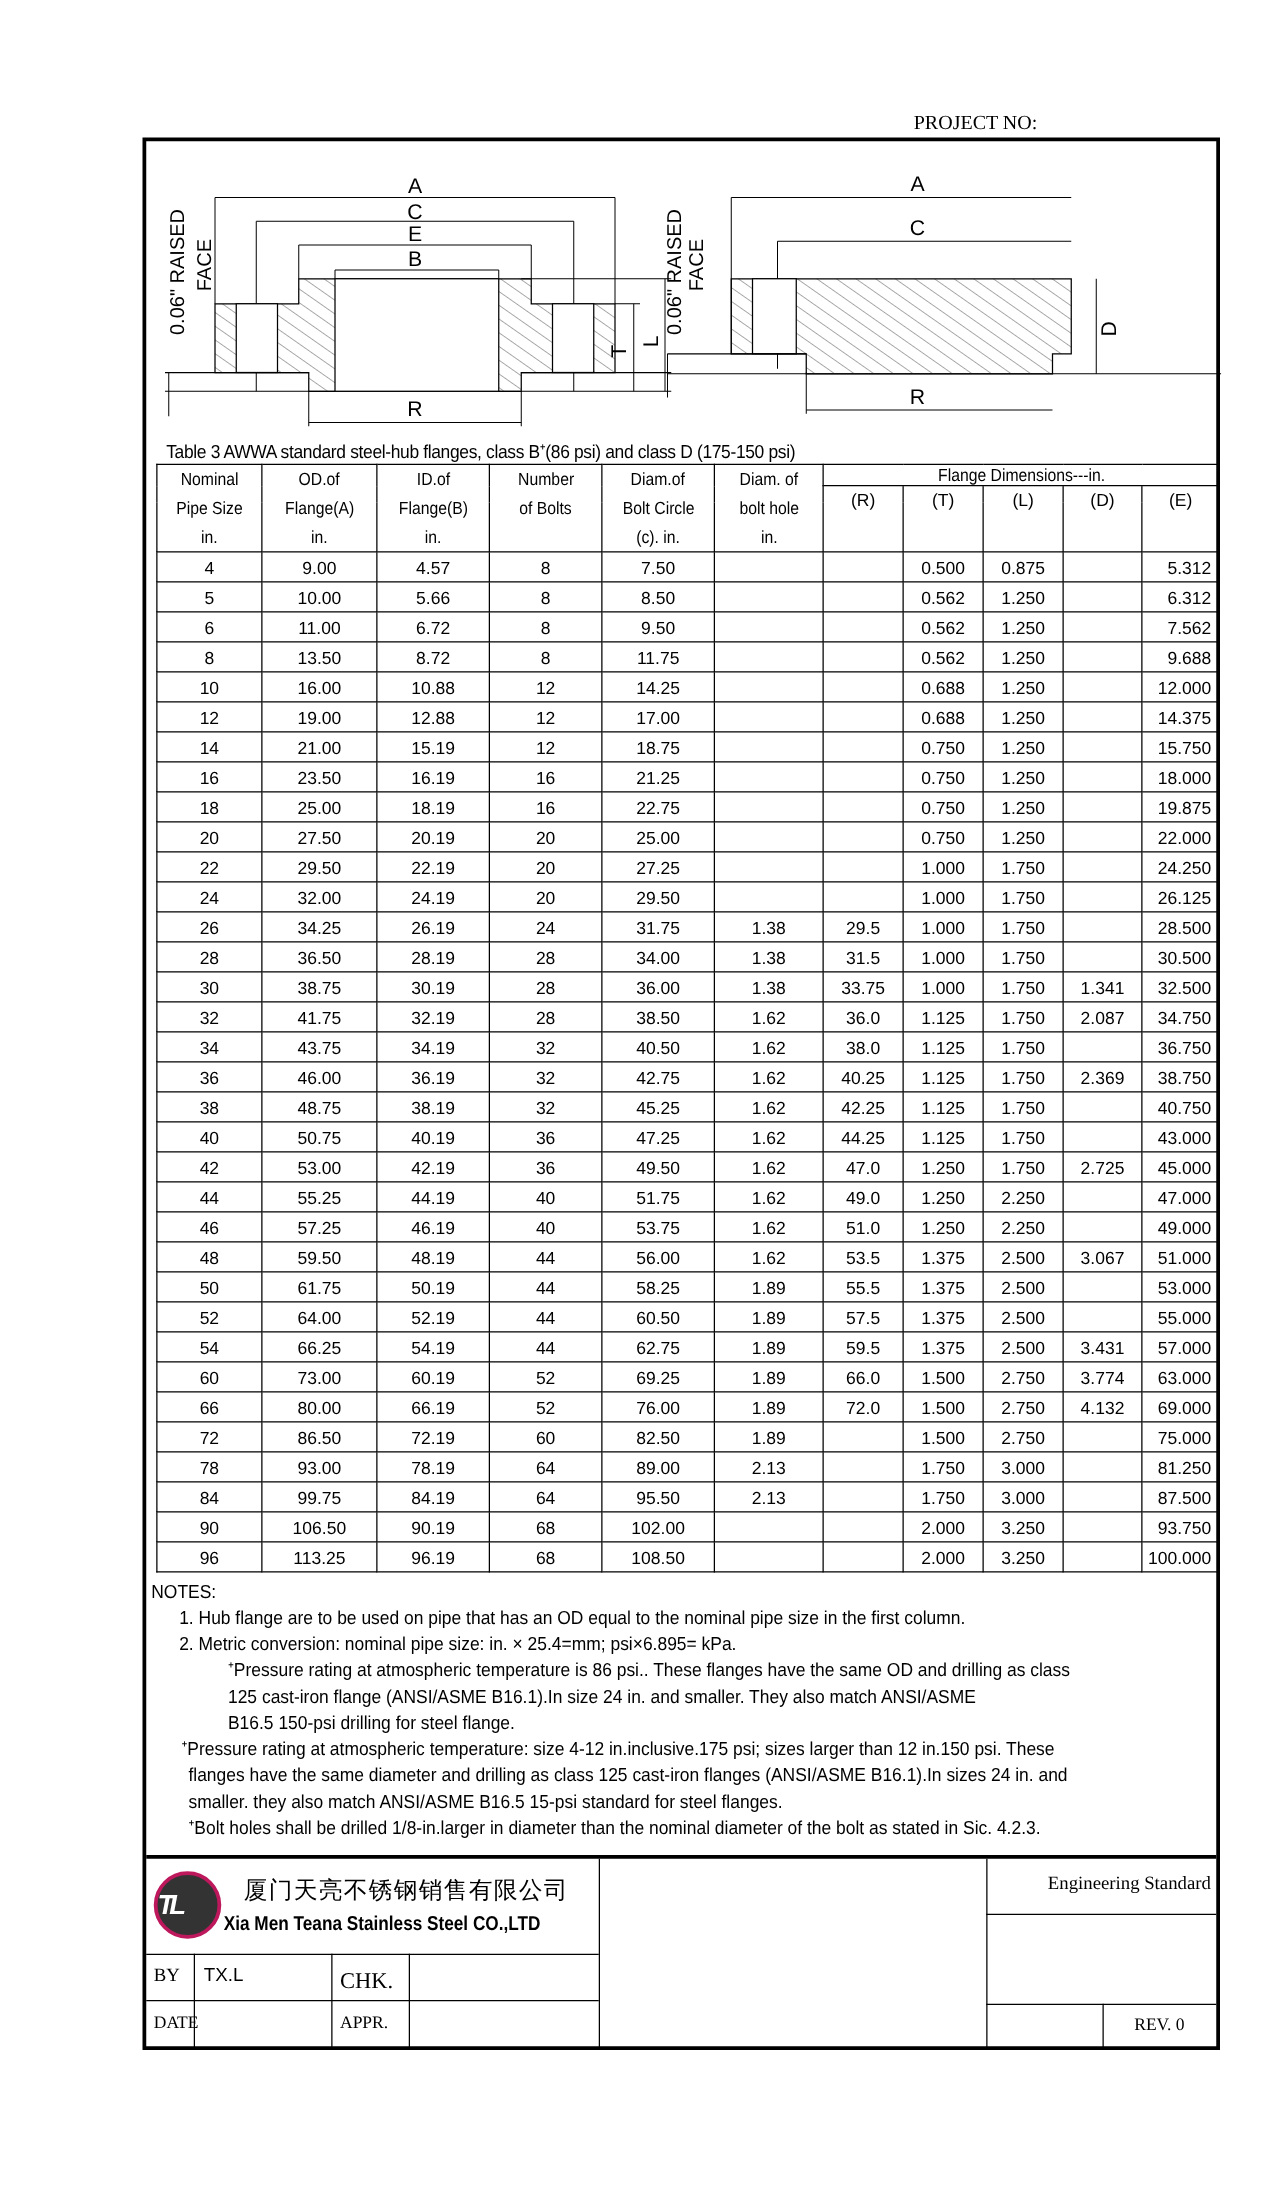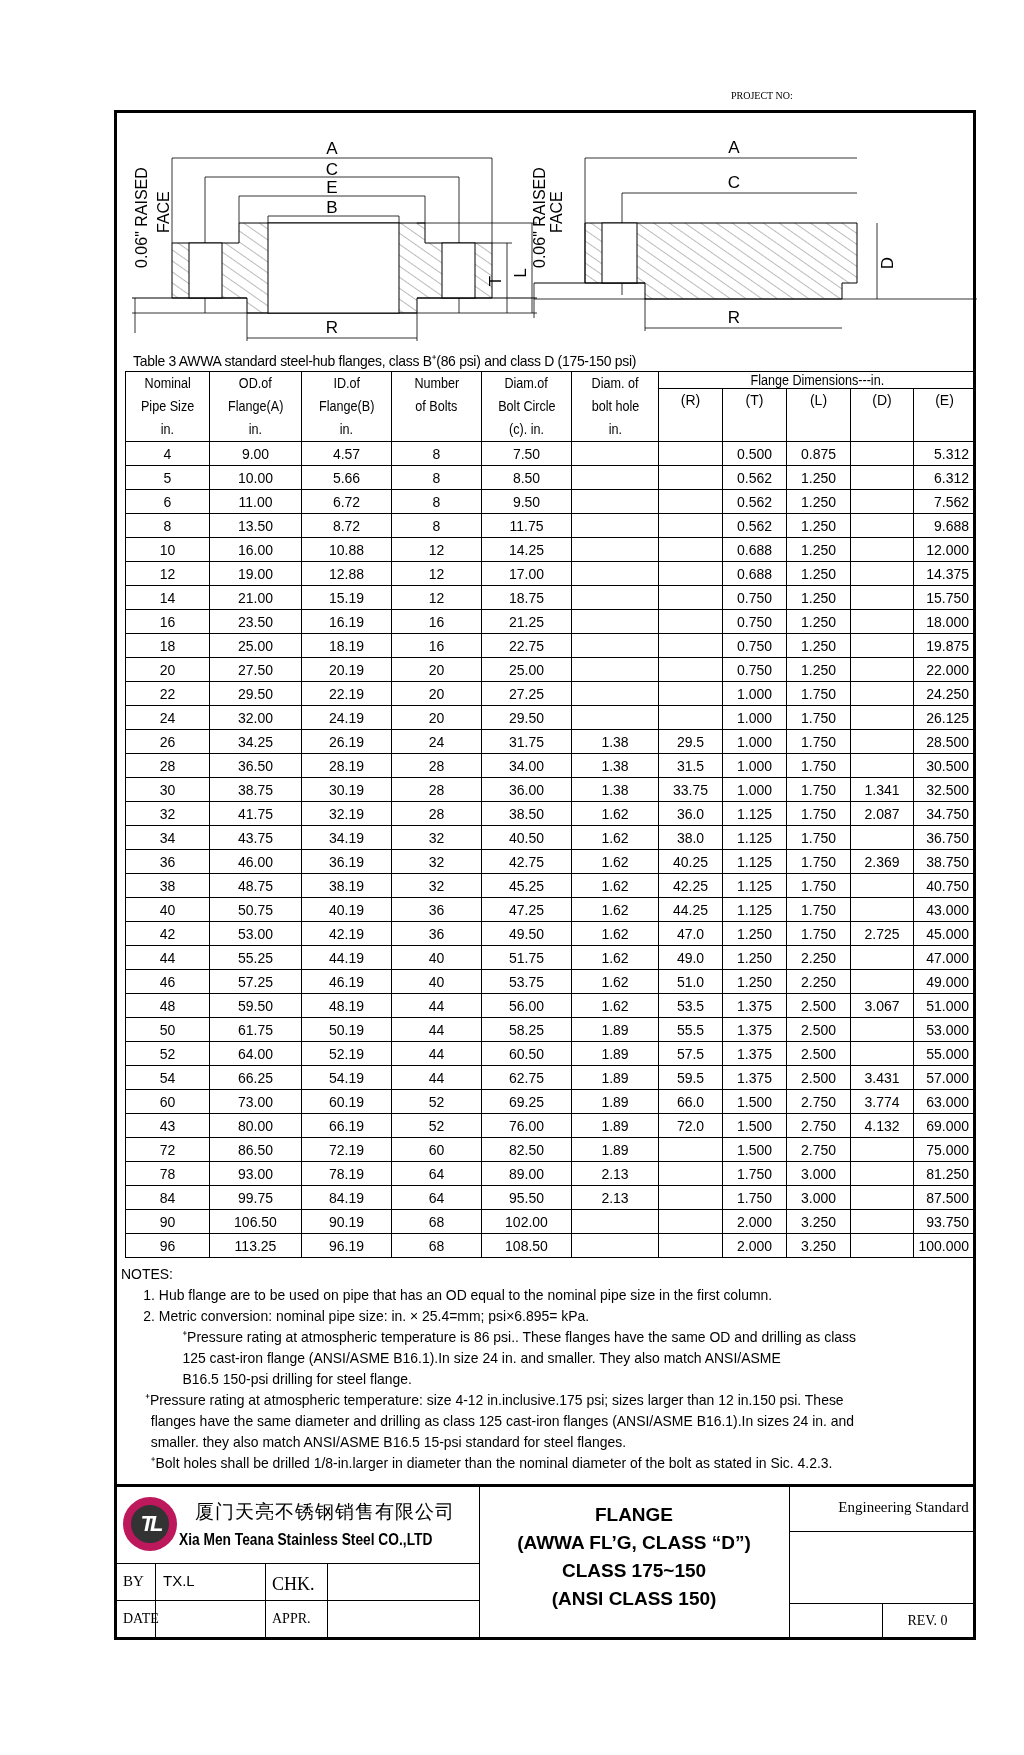--- a/index.html
+++ b/index.html
@@ -1,17 +1,17 @@
 <!DOCTYPE html>
 <html><head>
 <meta charset="utf-8">
 <style>
   html, body { margin:0; padding:0; background:#fff; }
   body { width:1024px; height:1755px; position:relative; font-family:"Liberation Sans", sans-serif; color:#000; }
-  .project-no { position:absolute; left:731px; top:90px; font-family:"Liberation Serif", serif; font-size:10px; }
+  .project-no { position:absolute; left:731px; top:90px; font-family:"Liberation Serif", serif; font-size:16px; }
   .frame { position:absolute; left:114px; top:110px; width:862px; height:1530px; border:3px solid #000; box-sizing:border-box; }
   .drawings { position:absolute; left:0; top:0; width:856px; height:235px; }
   .drawings svg { position:absolute; top:0; }
   .table-caption { position:absolute; left:16px; top:237px; font-size:15px; letter-spacing:-0.3px; transform:scaleX(0.93); transform-origin:left; white-space:nowrap; }
   table.spec { position:absolute; left:8px; top:258px; width:850px; border-collapse:collapse; table-layout:fixed; font-size:14px; }
   table.spec td, table.spec th { border:1px solid #000; padding:0; text-align:center; font-weight:normal; height:23px; line-height:22px; white-space:nowrap; overflow:hidden; }
   table.spec thead th { height:24px; }
   table.spec thead th.hdr { vertical-align:top; line-height:23px; }
   table.spec td.r { text-align:right; padding-right:6px; }
   .sq { display:inline-block; transform:scaleX(0.9); }
@@ -513,21 +513,21 @@
           <td>52</td>
           <td>69.25</td>
           <td>1.89</td>
           <td>66.0</td>
           <td>1.500</td>
           <td>2.750</td>
           <td>3.774</td>
           <td class="r">63.000</td>
         </tr>
         <tr>
-          <td>43</td>
+          <td>66</td>
           <td>80.00</td>
           <td>66.19</td>
           <td>52</td>
           <td>76.00</td>
           <td>1.89</td>
           <td>72.0</td>
           <td>1.500</td>
           <td>2.750</td>
           <td>4.132</td>
           <td class="r">69.000</td>
@@ -621,35 +621,29 @@
     <div class="tb-cell" style="left:0;top:76px;width:362px;height:1px;background:#000"></div>
     <div class="tb-cell" style="left:0;top:113px;width:362px;height:1px;background:#000"></div>
     <div class="tb-cell" style="left:38px;top:76px;width:1px;height:77px;background:#000"></div>
     <div class="tb-cell" style="left:148px;top:76px;width:1px;height:77px;background:#000"></div>
     <div class="tb-cell" style="left:210px;top:76px;width:1px;height:77px;background:#000"></div>
 
     <div class="tb-cell" style="left:672px;top:44px;width:184px;height:1px;background:#000"></div>
     <div class="tb-cell" style="left:672px;top:116px;width:184px;height:1px;background:#000"></div>
     <div class="tb-cell" style="left:765px;top:116px;width:1px;height:37px;background:#000"></div>
 
-    <div class="tb-cell" style="left:6px;top:10px;width:54px;height:54px;border-radius:50%;background:#333;border:8px solid #be185d;box-sizing:border-box;display:flex;align-items:center;justify-content:center;">
+    <div class="tb-cell" style="left:6px;top:10px;width:54px;height:54px;border-radius:50%;background:#333;border:3px solid #be185d;box-sizing:border-box;display:flex;align-items:center;">
       <span style="color:#fff;font-weight:bold;font-style:italic;font-size:22px;letter-spacing:-4px;">TL</span>
     </div>
     <div class="tb-cell serif" style="left:78px;top:12px;font-size:19px;letter-spacing:1px;">厦门天亮不锈钢销售有限公司</div>
     <div class="tb-cell" style="left:62px;top:44px;font-size:16px;font-weight:bold;transform:scaleX(0.86);transform-origin:left;white-space:nowrap;">Xia Men Teana  Stainless Steel CO.,LTD</div>
 
     <div class="tb-cell serif" style="left:6px;top:86px;font-size:15px;">BY</div>
     <div class="tb-cell" style="left:46px;top:85px;font-size:15px;">TX.L</div>
     <div class="tb-cell serif" style="left:155px;top:87px;font-size:18px;">CHK.</div>
     <div class="tb-cell serif" style="left:6px;top:124px;font-size:14px;">DATE</div>
     <div class="tb-cell serif" style="left:155px;top:124px;font-size:14px;">APPR.</div>
 
-    <div class="tb-cell" style="left:362px;top:14px;width:310px;text-align:center;font-weight:bold;font-size:19px;line-height:28px;">
-      <div>FLANGE</div>
-      <div>(AWWA FL’G, CLASS “D”)</div>
-      <div>CLASS 175~150</div>
-      <div>(ANSI CLASS 150)</div>
-    </div>
 
     <div class="tb-cell serif" style="left:672px;top:12px;width:184px;text-align:center;font-size:15px;padding-left:45px;">Engineering Standard</div>
     <div class="tb-cell serif" style="left:765px;top:126px;width:91px;text-align:center;font-size:14px;">REV. 0</div>
   </div>
 </div>
 
 </body></html>

